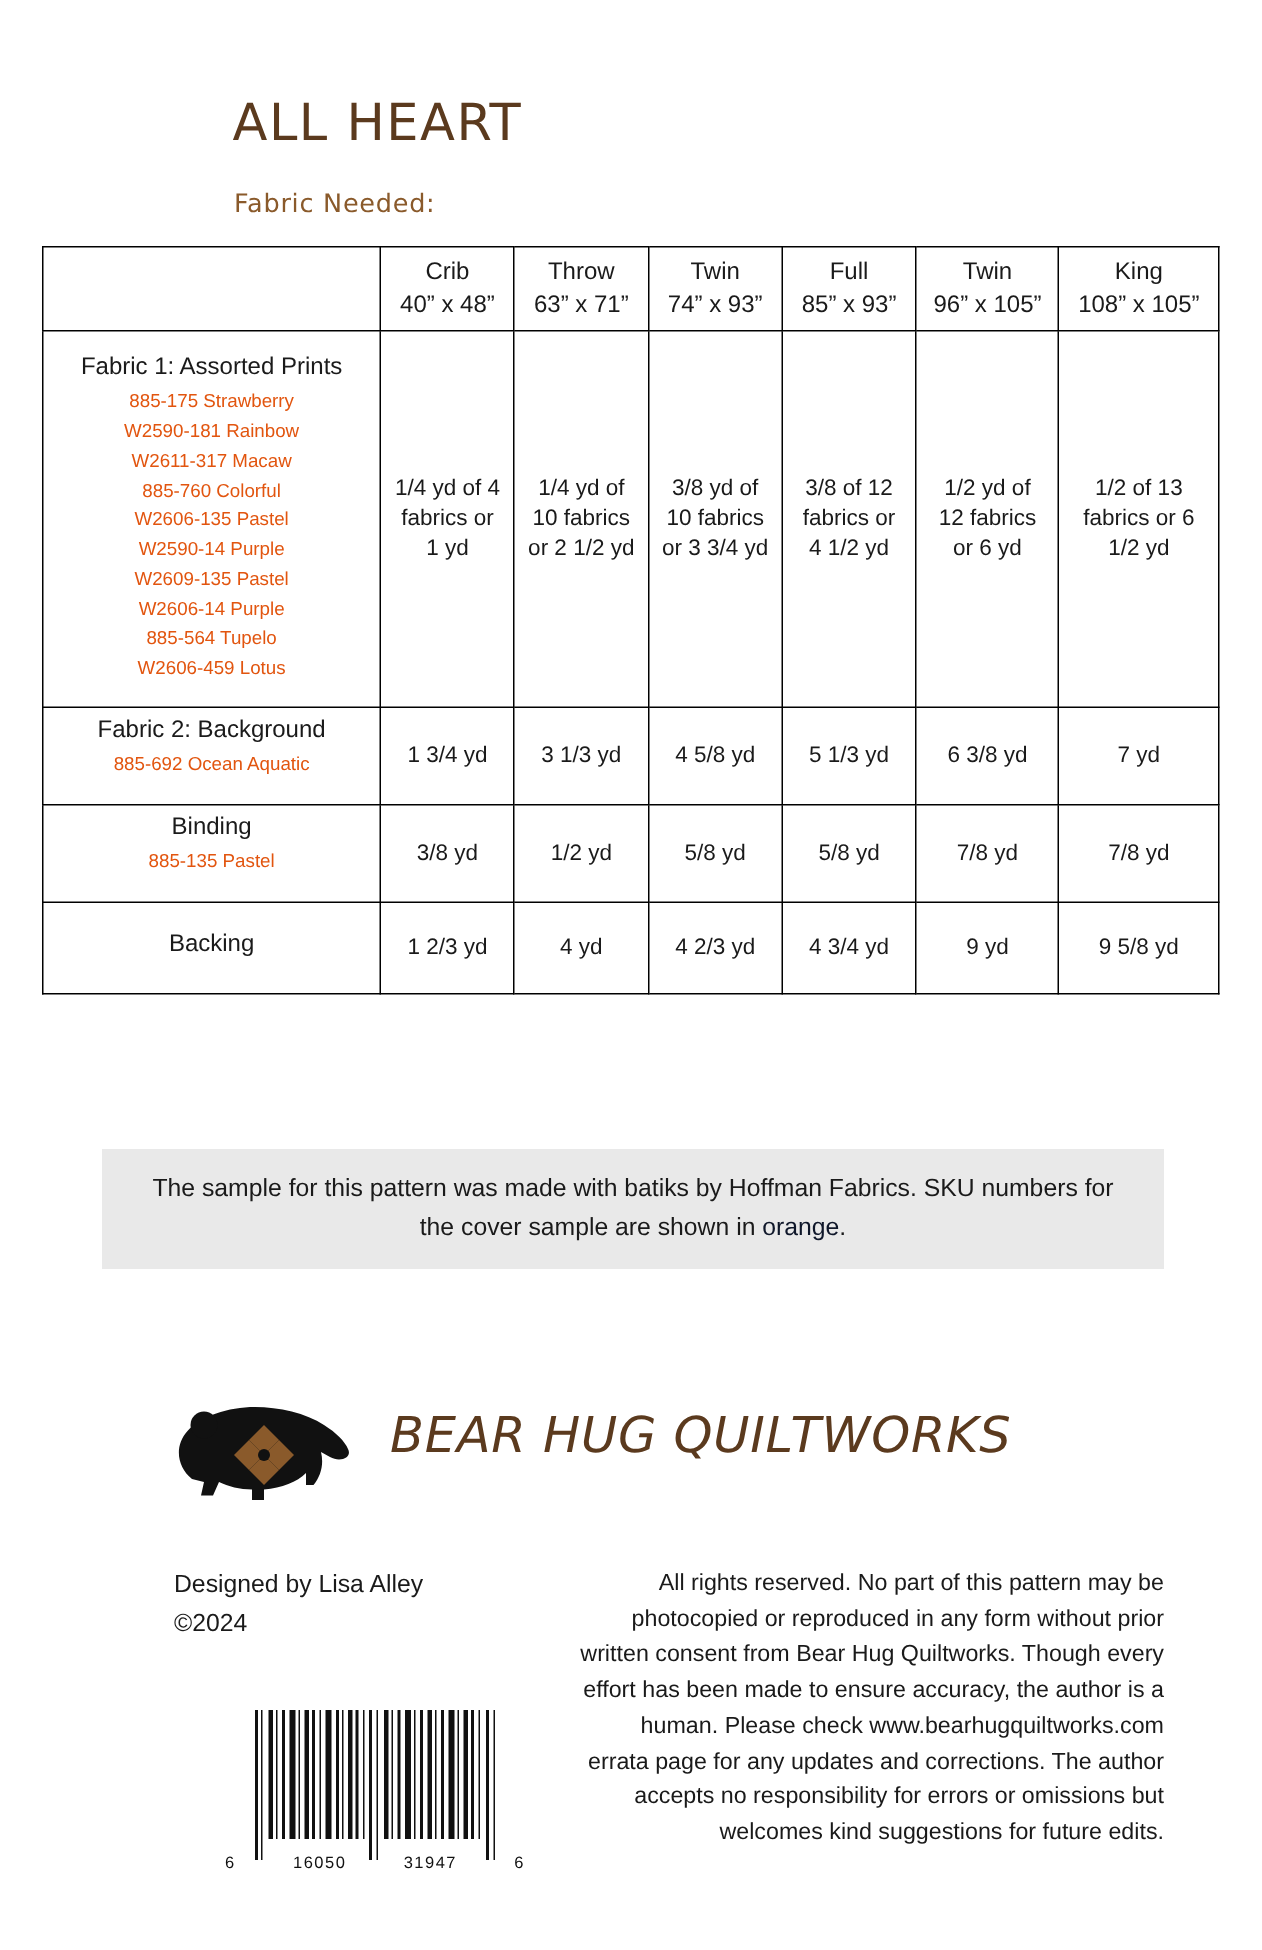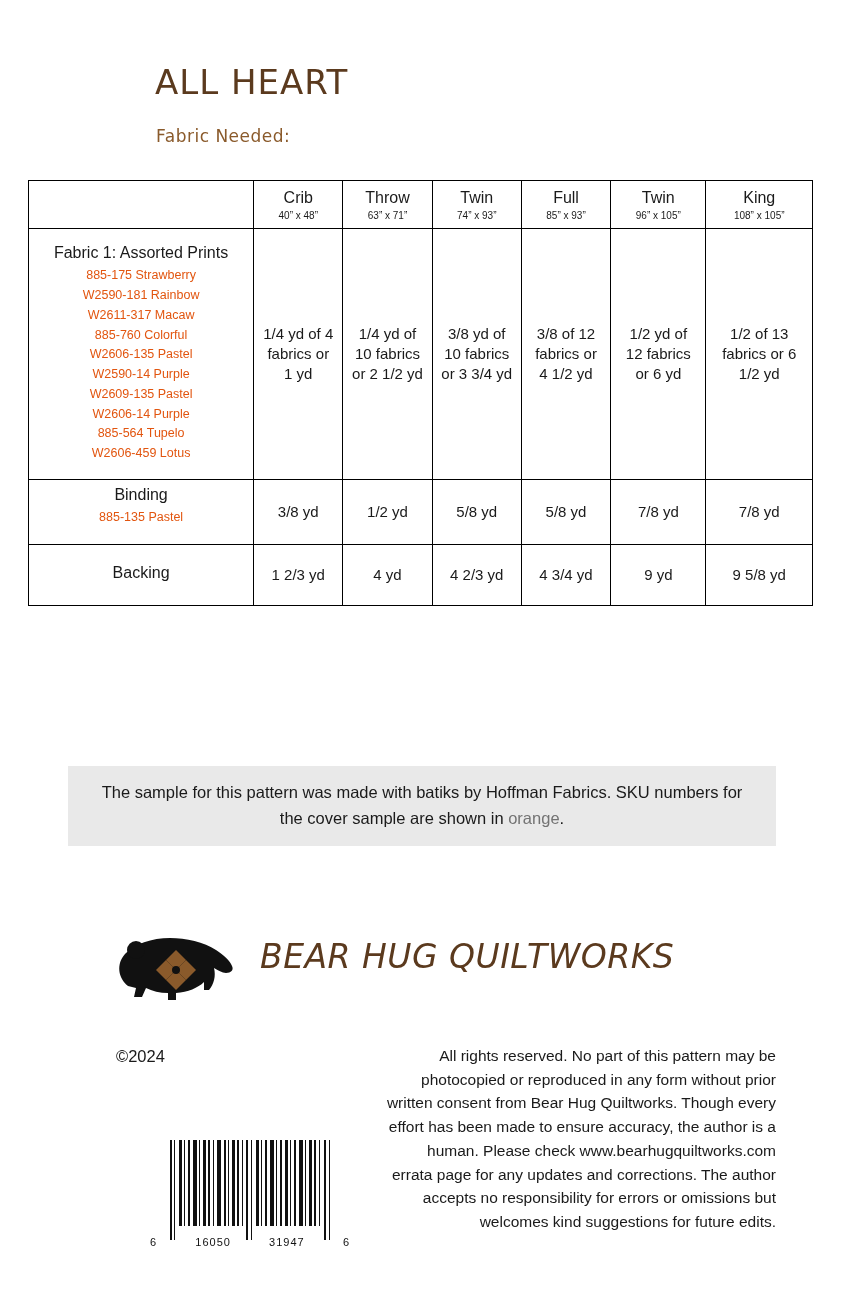--- a/index.html
+++ b/index.html
@@ -40,21 +40,21 @@
     font-family: "DejaVu Sans", sans-serif;
     font-size: 17px;
     color: #8a5a2b;
     letter-spacing: 0.5px;
   }
 
   
   .fabric-table {
     position: absolute;
     left: 28px;
-    top: 180px;
+    top: 164px;
     width: 785px;
     border-collapse: collapse;
     table-layout: fixed;
   }
   .fabric-table td, .fabric-table th {
     border: 1px solid #000000;
     vertical-align: middle;
     padding: 6px 8px;
     font-size: 15px;
     font-weight: normal;
@@ -65,21 +65,21 @@
   .fabric-table col.cq { width: 94px; }
   .fabric-table col.ck { width: 105px; }
 
   .hdr-blank { border: 1px solid #000; }
   .hdr-cell {
     line-height: 1.35;
     padding-top: 14px;
     padding-bottom: 14px;
   }
   .hdr-name { font-size: 16px; display: block; }
-  .hdr-dims { font-size: 10px; display: block; }
+  .hdr-dims { font-size: 16px; display: block; }
 
   .rowlabel {
     text-align: left;
     vertical-align: top;
     padding: 10px 8px 10px 10px;
   }
   .rowlabel .main {
     font-size: 16px;
     color: #1a1a1a;
     display: block;
@@ -113,21 +113,21 @@
     align-items: center;
     justify-content: center;
     text-align: center;
   }
   .note-text {
     font-size: 16.5px;
     line-height: 1.55;
     color: #1a1a1a;
     max-width: 660px;
   }
-  .note-text .orange { color: #737373; }
+  .note-text .orange { color: #0f172a; }
 
   
   .logo-wrap {
     position: absolute;
     left: 112px;
     top: 920px;
     width: 560px;
     height: 90px;
   }
   .bear-svg { position: absolute; left: 0; top: 0; }
@@ -249,20 +249,32 @@
           <span class="sku">W2606-459 Lotus</span>
         </td>
         <td class="cellval">1/4 yd of 4 fabrics or 1 yd</td>
         <td class="cellval">1/4 yd of 10 fabrics or 2 1/2 yd</td>
         <td class="cellval">3/8 yd of 10 fabrics or 3 3/4 yd</td>
         <td class="cellval">3/8 of 12 fabrics or 4 1/2 yd</td>
         <td class="cellval">1/2 yd of 12 fabrics or 6 yd</td>
         <td class="cellval">1/2 of 13 fabrics or 6 1/2 yd</td>
       </tr>
 
+      <tr class="r2">
+        <td class="rowlabel">
+          <span class="main">Fabric 2: Background</span>
+          <span class="sku">885-692 Ocean Aquatic</span>
+        </td>
+        <td class="cellval">1 3/4 yd</td>
+        <td class="cellval">3 1/3 yd</td>
+        <td class="cellval">4 5/8 yd</td>
+        <td class="cellval">5 1/3 yd</td>
+        <td class="cellval">6 3/8 yd</td>
+        <td class="cellval">7 yd</td>
+      </tr>
 
       <tr class="r3">
         <td class="rowlabel">
           <span class="main">Binding</span>
           <span class="sku">885-135 Pastel</span>
         </td>
         <td class="cellval">3/8 yd</td>
         <td class="cellval">1/2 yd</td>
         <td class="cellval">5/8 yd</td>
         <td class="cellval">5/8 yd</td>
@@ -301,20 +313,21 @@
       <path d="M64 30 L74 40 L64 50 L54 40 Z" fill="#8a5a2b"></path>
       <path d="M74 40 L84 50 L74 60 L64 50 Z" fill="#8a5a2b"></path>
       <path d="M54 40 L64 50 L54 60 L44 50 Z" fill="#8a5a2b"></path>
       <path d="M64 50 L74 60 L64 70 L54 60 Z" fill="#8a5a2b"></path>
       <circle cx="64" cy="50" r="4" fill="#111111"></circle>
     </svg>
     <div class="brand">BEAR HUG QUILTWORKS</div>
   </div>
 
   <div class="credits">
+    <div>Designed by Lisa Alley</div>
     <div>©2024</div>
   </div>
 
   <div class="rights">All rights reserved.  No part of this pattern may be photocopied or reproduced in any form without prior written consent from Bear Hug Quiltworks.  Though every effort has been made to ensure accuracy, the author is a human.  Please check www.bearhugquiltworks.com errata page for any updates and corrections.  The author accepts no responsibility for errors or omissions but welcomes kind suggestions for future edits.</div>
 
   <svg class="barcode" viewBox="0 0 172 100" preserveAspectRatio="none">
     <rect x="0" y="0" width="172" height="100" fill="#ffffff"></rect>
     <g fill="#111111">
       <rect x="4" y="0" width="2" height="100"></rect>
       <rect x="8" y="0" width="1" height="100"></rect>

